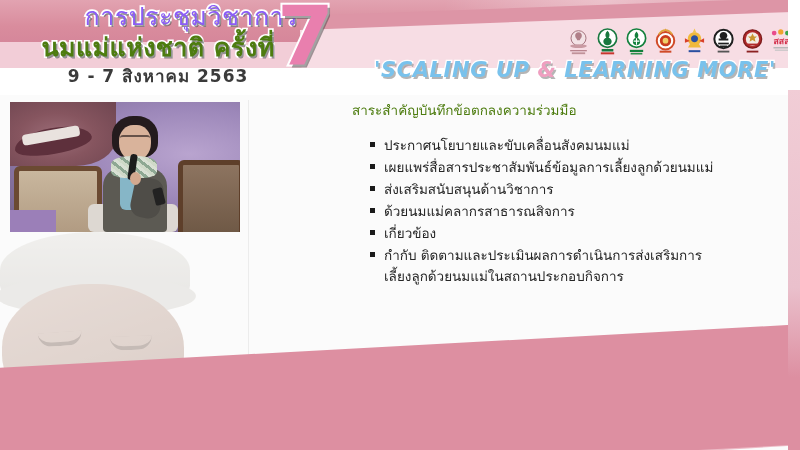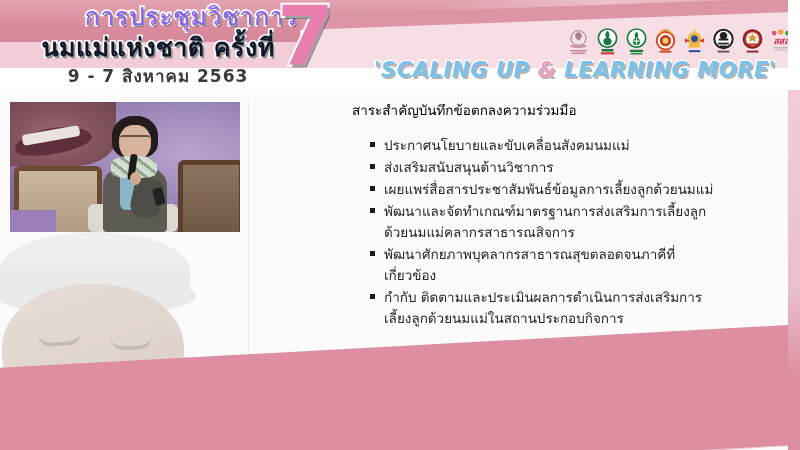--- a/index.html
+++ b/index.html
@@ -46,21 +46,21 @@
   .title-wrap{position:absolute;left:18px;top:2px;width:280px;text-align:center;}
   .title-l1{
     font-size:25px;font-weight:normal;letter-spacing:.5px;line-height:30px;
     color:#8b5cf6;
     -webkit-text-stroke:3.2px #ffffff;paint-order:stroke fill;
     text-shadow:1.6px 1.6px 0 rgba(60,60,60,.55);
     text-align:right;
   }
   .title-l2{
     font-size:25px;font-weight:bold;letter-spacing:.5px;line-height:31px;
-    color:#0f172a;
+    color:#4d7c0f;
     -webkit-text-stroke:3.2px #ffffff;paint-order:stroke fill;
     text-shadow:1.6px 1.6px 0 rgba(60,60,60,.55);
   }
   .title-date{
     font-size:17px;font-weight:bold;line-height:22px;color:#3b3b3b;
     letter-spacing:1px;margin-top:2px;
   }
 
   .big-seven{
     position:absolute;left:277px;top:-4px;
@@ -74,21 +74,21 @@
     position:absolute;left:360px;top:58px;width:430px;text-align:center;
     font-size:21px;font-weight:bold;font-style:italic;letter-spacing:.6px;
     color:#79c2ec;
     -webkit-text-stroke:2.6px #ffffff;paint-order:stroke fill;
     text-shadow:1.8px 1.8px 0 rgba(90,90,90,.45);
   }
   .tagline .amp{color:#ef9fc0;}
 
   .logo-row{
     position:absolute;left:566px;top:24px;width:228px;height:34px;
-    display:flex;align-items:center;justify-content:space-between;font-style:italic;
+    display:flex;align-items:center;justify-content:space-between;
   }
   .logo{width:25px;height:29px;position:relative;flex:0 0 auto;}
   .logo svg{display:block;width:100%;height:100%;}
 
   
   .media-col{position:absolute;left:0;top:96px;width:247px;height:330px;overflow:hidden;}
   .video-thumb{
     position:absolute;left:10px;top:6px;width:230px;height:130px;overflow:hidden;
     background:#6d5a77;
   }
@@ -214,21 +214,21 @@
   }
 
   .divider{
     position:absolute;left:248px;top:100px;width:1px;height:300px;
     background:#ececec;
   }
 
   
   .content{position:absolute;left:262px;top:100px;width:520px;height:270px;}
   .lead{
-    font-size:13.5px;line-height:21px;color:#000000;
+    font-size:13.5px;line-height:21px;color:#4d7c0f;
     margin-left:90px;
   }
   .lead div{white-space:nowrap;}
   .bullets{list-style:none;margin:14px 0 4px 0;padding:0;margin-left:108px;}
   .bullets li{
     position:relative;padding-left:14px;
     font-size:13.5px;line-height:21px;color:#262626;
     margin-bottom:1px;
   }
   .bullets li::before{
@@ -398,31 +398,29 @@
   <div class="content">
     <div class="lead">
       <div>สาระสำคัญบันทึกข้อตกลงความร่วมมือ</div>
     </div>
 
     <ul class="bullets">
       <li>
         <span>ประกาศนโยบายและขับเคลื่อนสังคมนมแม่</span>
       </li>
       <li>
+        <span>เผยแพร่สื่อสารประชาสัมพันธ์ข้อมูลการเลี้ยงลูกด้วยนมแม่</span>
+      </li>
+      <li>
         <span>ส่งเสริมสนับสนุนด้านวิชาการ</span>
       </li>
       <li>
-        <span>เผยแพร่สื่อสารประชาสัมพันธ์ข้อมูลการเลี้ยงลูกด้วยนมแม่</span>
-      </li>
-      <li>
-        <span>พัฒนาและจัดทำเกณฑ์มาตรฐานการส่งเสริมการเลี้ยงลูก</span>
         <span class="cont">ด้วยนมแม่คลากรสาธารณสิจการ</span>
       </li>
       <li>
-        <span>พัฒนาศักยภาพบุคลากรสาธารณสุขตลอดจนภาคีที่</span>
         <span class="cont">เกี่ยวข้อง</span>
       </li>
       <li>
         <span>กำกับ ติดตามและประเมินผลการดำเนินการส่งเสริมการ</span>
         <span class="cont">เลี้ยงลูกด้วยนมแม่ในสถานประกอบกิจการ</span>
       </li>
     </ul>
   </div>
 
   <div class="wave2"></div>

